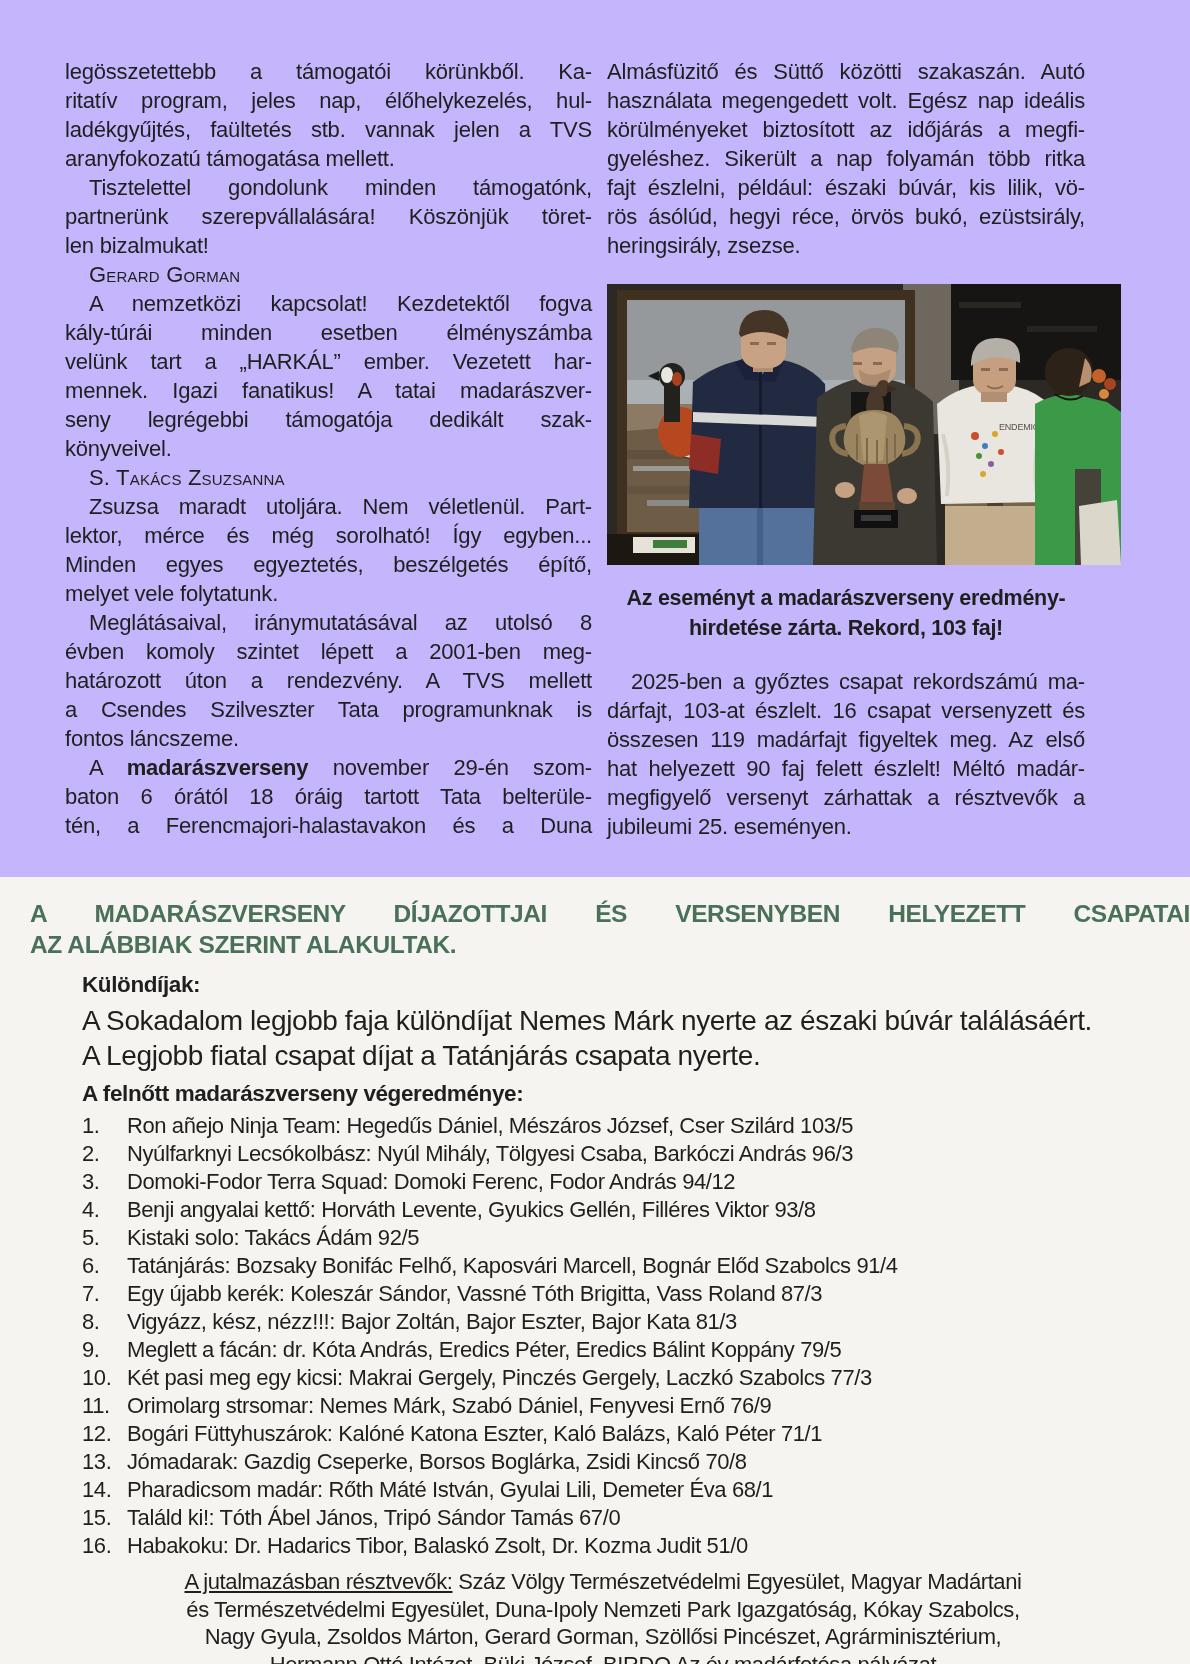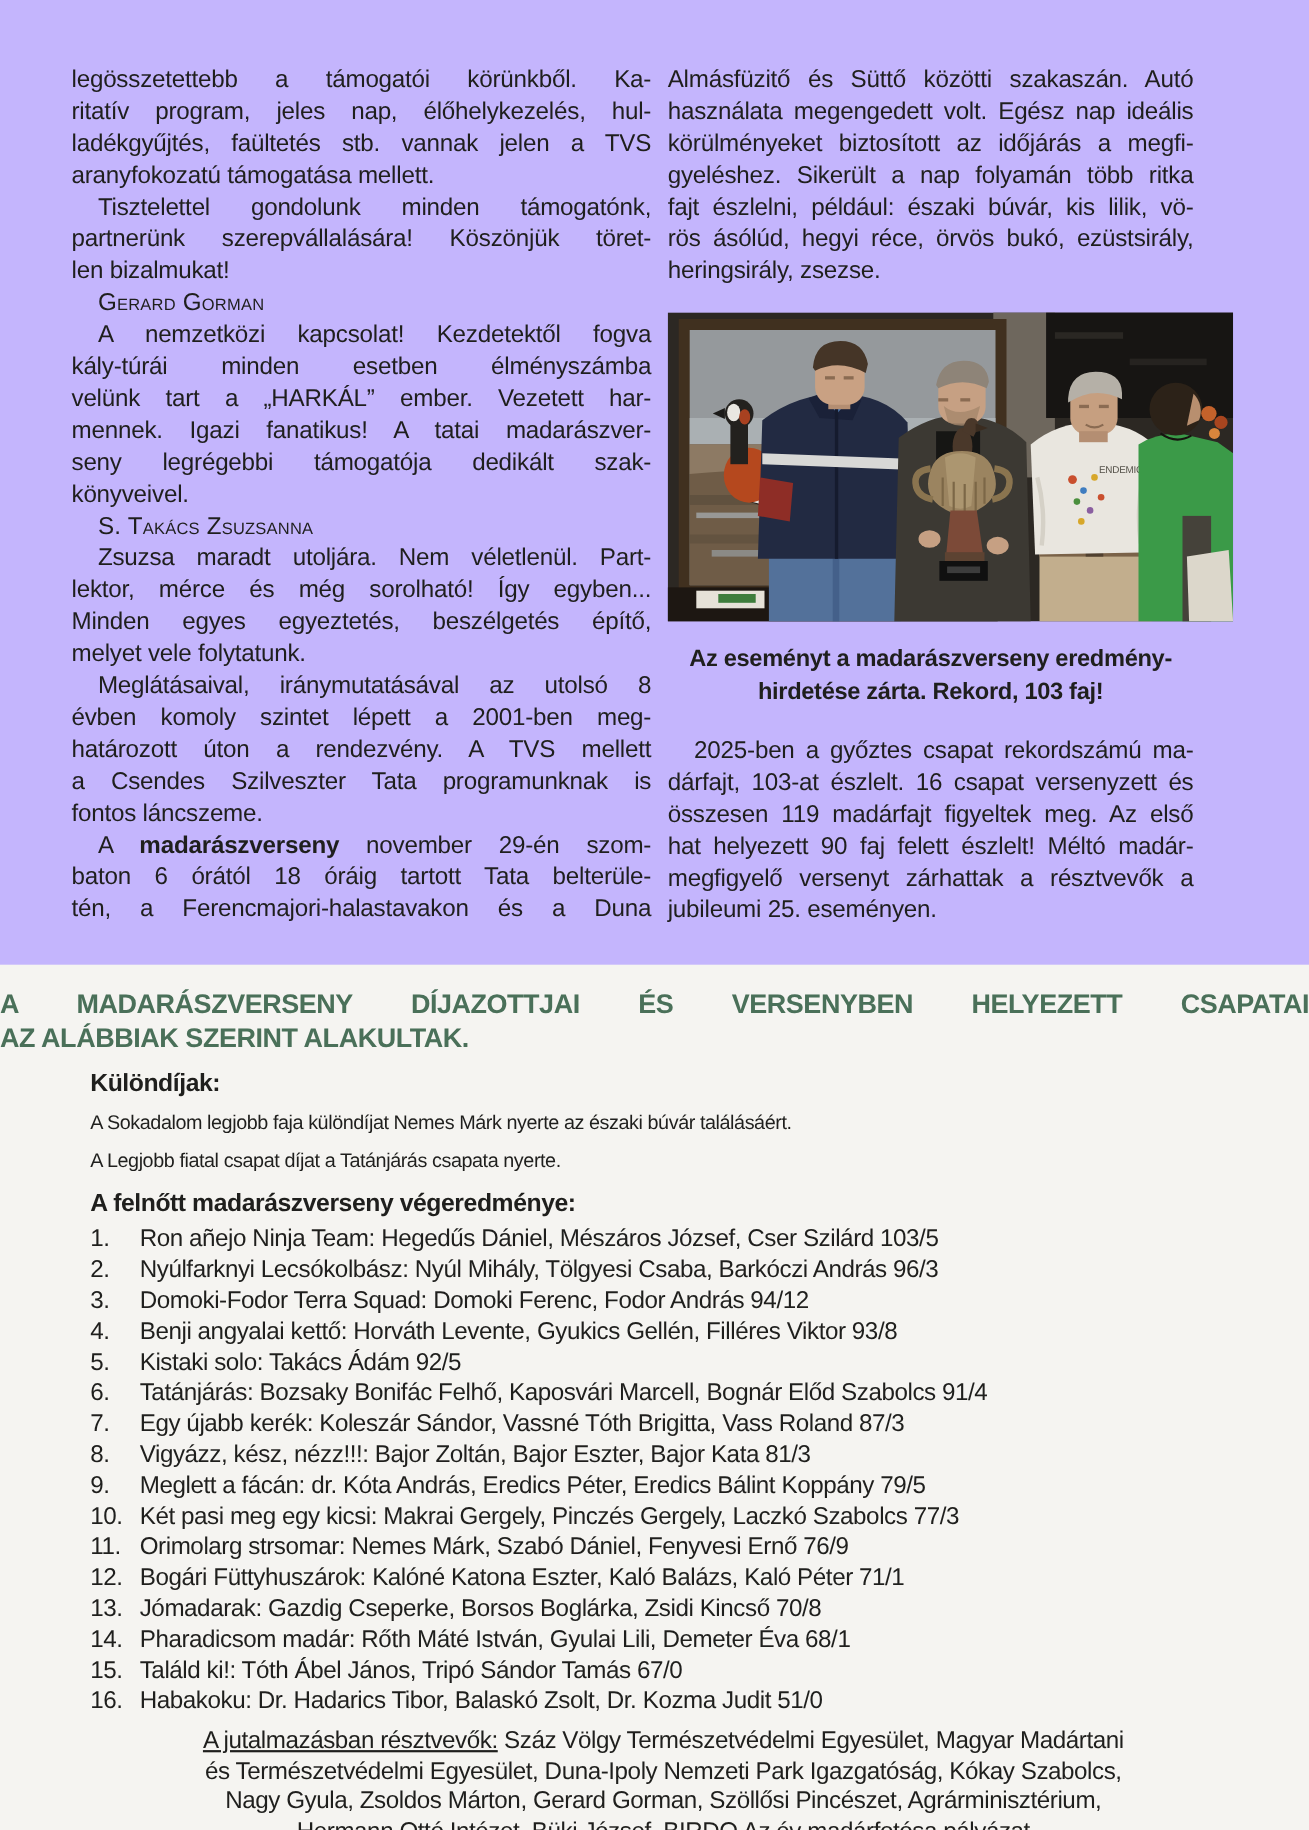--- a/index.html
+++ b/index.html
@@ -21,21 +21,21 @@
 
   .photo { display:block; width:514px; height:281px; margin-top:24px; }
   .caption { margin-top:18px; font-weight:bold; font-size:21.5px; line-height:30px; letter-spacing:-0.3px; }
   .outro { margin-top:24px; }
 
   
   .panel { position:absolute; left:0; top:877px; width:1190px; height:787px; background:#f5f4f1; }
   .panel-title { padding-top:21px; text-align:center; font-weight:bold; font-size:24.5px; line-height:31px; letter-spacing:-0.4px; }
   .panel-inner { padding:0 66px 0 82px; letter-spacing:-0.4px; }
   .sub { font-size:22.5px; font-weight:bold; margin-top:10px; line-height:29px; }
-  .sp  { font-size:18px; margin-top:8px; line-height:27px; }
+  .sp  { font-size:28px; margin-top:8px; line-height:27px; }
   .results { margin-top:4px; font-size:22px; line-height:28px; }
   .row { display:flex; }
   .row .num { flex:0 0 45px; }
   .row .txt { flex:1; }
   .ack { margin-top:8px; font-size:22px; line-height:27.5px; text-align:center; }
   .ack .ln, .ack .ln.last { text-align-last:center; }
   .u { text-decoration:underline; }
 </style>
 </head>
 <body style="color: rgb(31, 31, 29);">
@@ -239,21 +239,21 @@
             <div class="ln">összesen 119 madárfajt figyeltek meg. Az első</div>
             <div class="ln">hat helyezett 90 faj felett észlelt! Méltó madár-</div>
             <div class="ln">megfigyelő versenyt zárhattak a résztvevők a</div>
             <div class="ln last">jubileumi 25. eseményen.</div>
           </div>
         </div>
     </div>
   </div>
 
   <section class="panel" style="background: rgb(245, 244, 241);">
-    <h2 class="panel-title" style="color: rgb(74, 112, 89);">
+    <h2 class="panel-title" style="color: rgb(74, 112, 89); padding-left: 30px;">
         <div class="ln">A MADARÁSZVERSENY DÍJAZOTTJAI ÉS VERSENYBEN HELYEZETT CSAPATAI</div>
         <div class="ln last">AZ ALÁBBIAK SZERINT ALAKULTAK.</div>
       </h2>
     <div class="panel-inner">
       <h3 class="sub">Különdíjak:</h3>
       <p class="sp">A Sokadalom legjobb faja különdíjat Nemes Márk nyerte az északi búvár találásáért.</p>
       <p class="sp">A Legjobb fiatal csapat díjat a Tatánjárás csapata nyerte.</p>
       <h3 class="sub">A felnőtt madarászverseny végeredménye:</h3>
       <div class="results">
           <div class="row">

